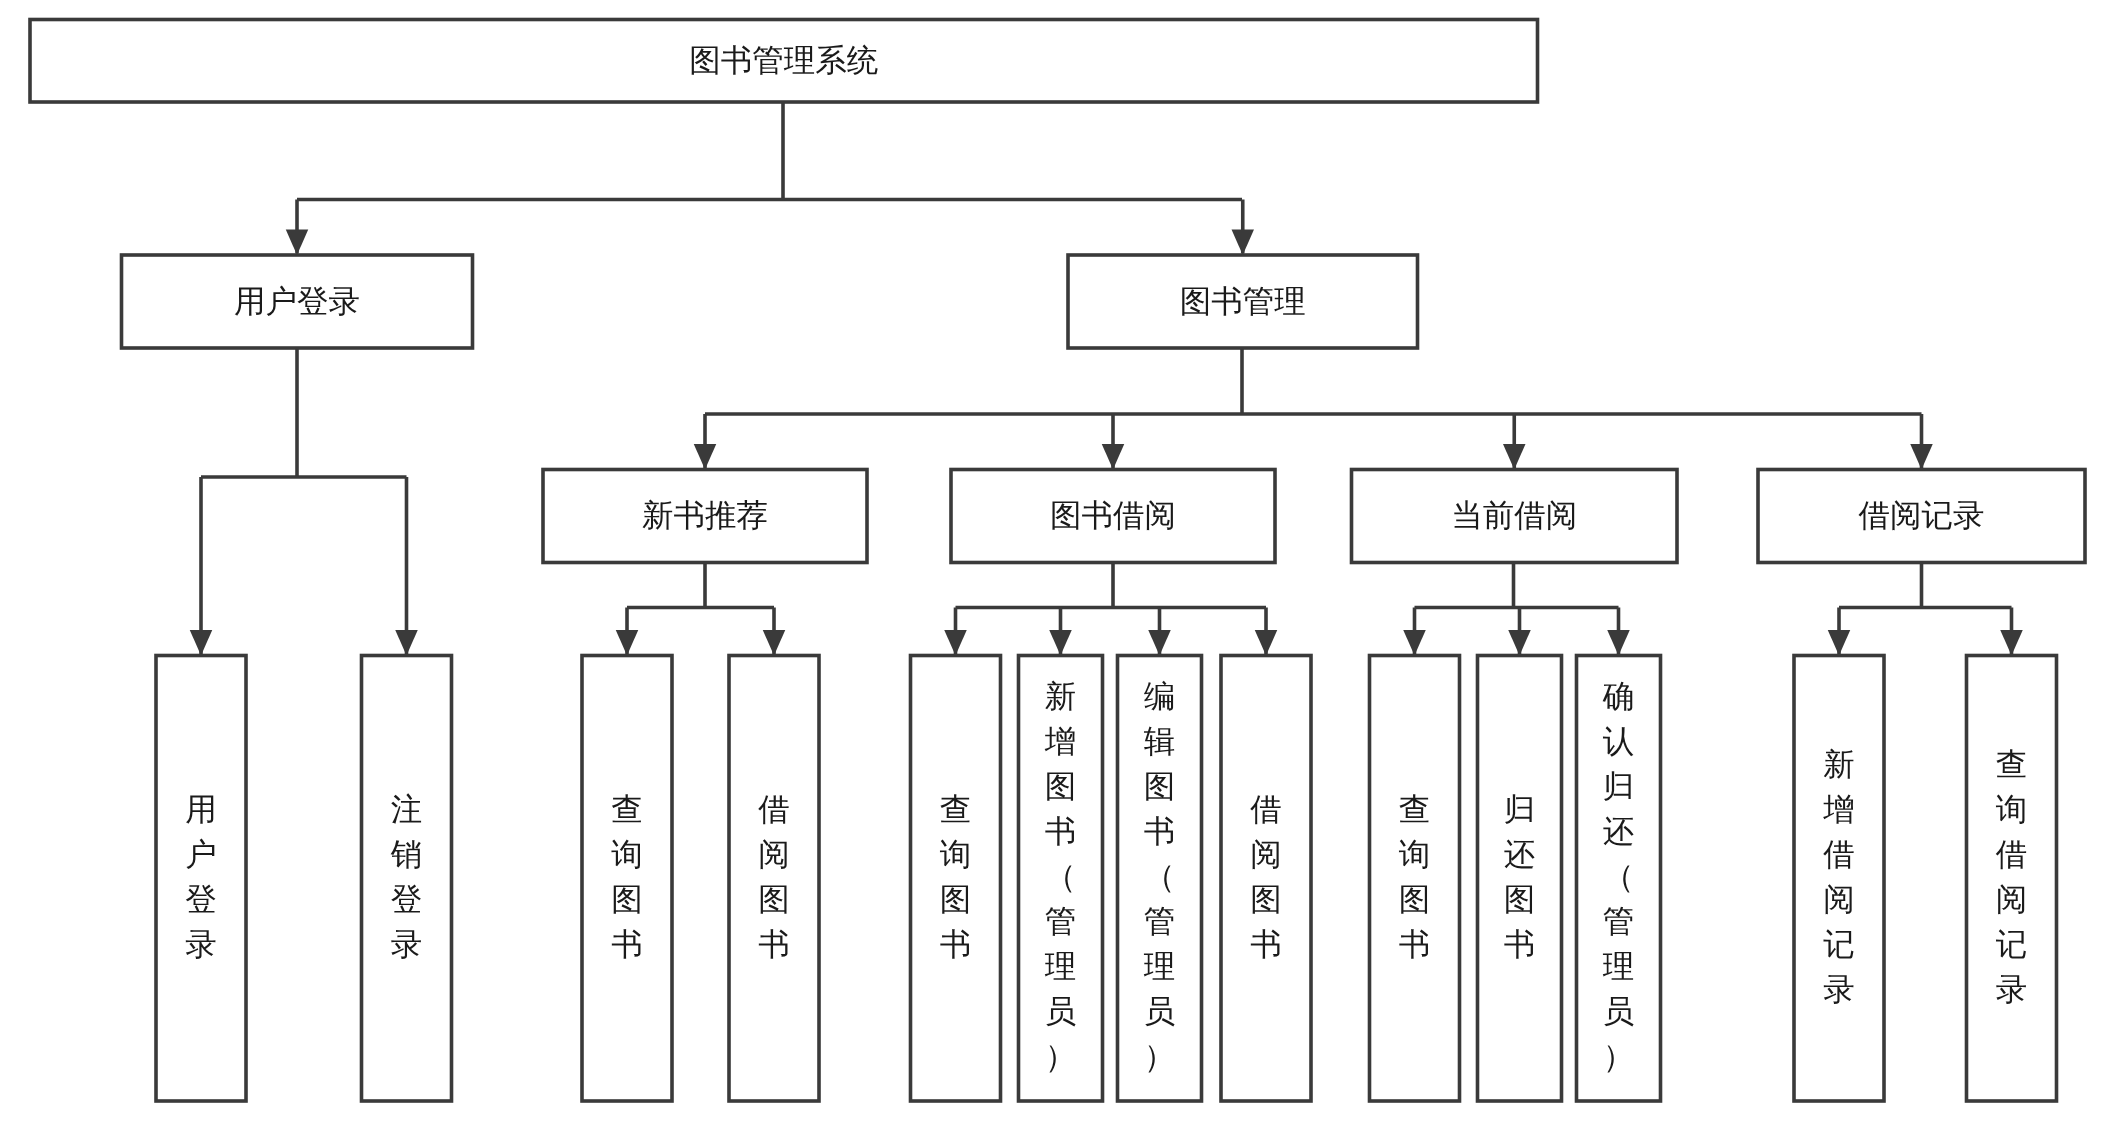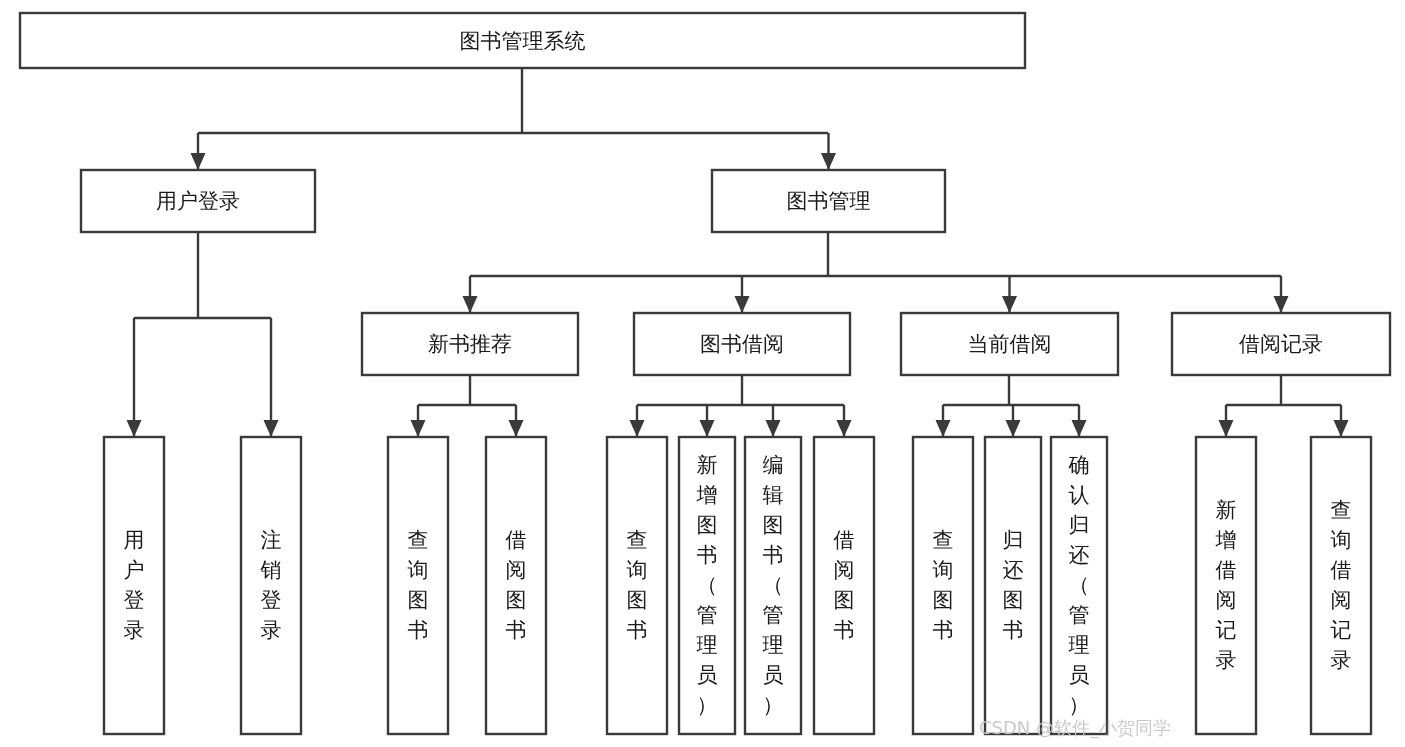--- a/index.html
+++ b/index.html
@@ -252,14 +252,13 @@
         <g>
           <rect x="1196" y="437" width="60" height="297" class="node-rect"></rect>
           <text x="1226" class="node-label vertical" font-size="21"><tspan x="1226" y="510.5">新</tspan><tspan x="1226" y="540.5">增</tspan><tspan x="1226" y="570.5">借</tspan><tspan x="1226" y="600.5">阅</tspan><tspan x="1226" y="630.5">记</tspan><tspan x="1226" y="660.5">录</tspan></text>
         </g>
         <g>
           <rect x="1311" y="437" width="60" height="297" class="node-rect"></rect>
           <text x="1341" class="node-label vertical" font-size="21"><tspan x="1341" y="510.5">查</tspan><tspan x="1341" y="540.5">询</tspan><tspan x="1341" y="570.5">借</tspan><tspan x="1341" y="600.5">阅</tspan><tspan x="1341" y="630.5">记</tspan><tspan x="1341" y="660.5">录</tspan></text>
         </g>
       </g>
   </svg>
-  <div class="watermark">CSDN @软件_小贺同学</div>
 </div>
 
 </body></html>

